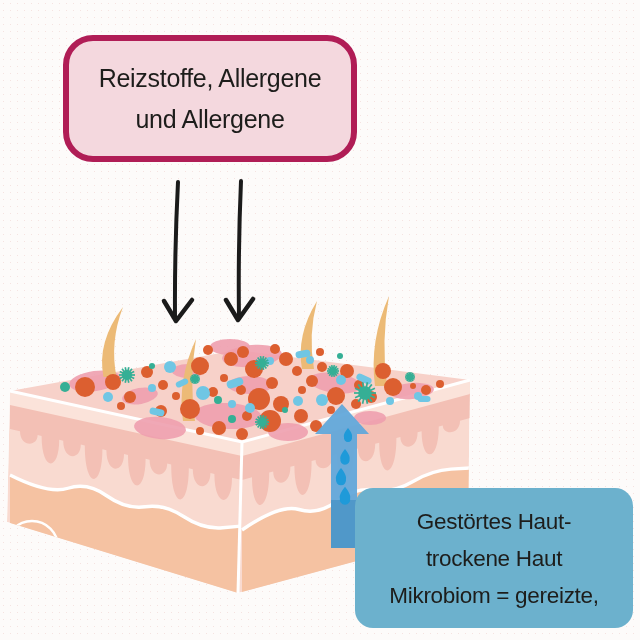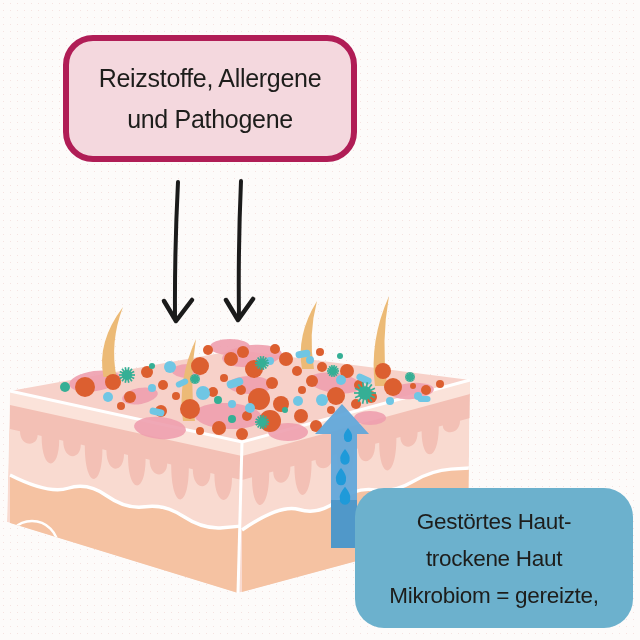--- a/index.html
+++ b/index.html
@@ -16,21 +16,21 @@
     box-sizing:border-box;color:#1d1d1b;
   }
   .label-box span{display:block;white-space:nowrap;}
   #irritants-box{
     left:63px;top:35px;width:294px;height:127px;
     border:6px solid #b01d56;border-radius:30px;background:#f4d8de;
     font-size:25px;line-height:41px;letter-spacing:-0.3px;font-weight:500;
   }
   #result-box{
     left:355px;top:488px;width:278px;height:140px;
-    border-radius:29px;background:#6cb1cd;
+    border-radius:18px;background:#6cb1cd;
     font-size:22.5px;line-height:37px;letter-spacing:-0.3px;font-weight:500;
   }
 </style>
 </head>
 <body>
 
 <div class="stage">
   <svg id="skin-svg" width="640" height="640" viewBox="0 0 640 640">
       <defs>
         <clipPath id="clipFront">
@@ -294,21 +294,21 @@
     C 335.54 477.48 336.06 474.1 341 468.12 Z" fill="#1f9ad9"></path>
         <path d="M 345 486.74
     C 350.13 492.95 350.67 496.46 350.13 498.35
     A 5.238 5.238 0 1 1 339.87 498.35
     C 339.33 496.46 339.87 492.95 345 486.74 Z" fill="#1f9ad9"></path>
       </g>
     </svg>
 
   <div class="label-box" id="irritants-box" style="background: rgb(244, 216, 222); border-color: rgb(176, 29, 86); color: rgb(29, 29, 27);">
     <span>Reizstoffe, Allergene</span>
-    <span>und Pathogene</span>
+    <span>und Allergene</span>
   </div>
 
   <div class="label-box" id="result-box" style="background: rgb(108, 177, 205); color: rgb(29, 29, 27);">
     <span>Gestörtes Haut-</span>
     <span>trockene Haut</span>
     <span>Mikrobiom = gereizte,</span>
   </div>
 </div>
 
 </body></html>

